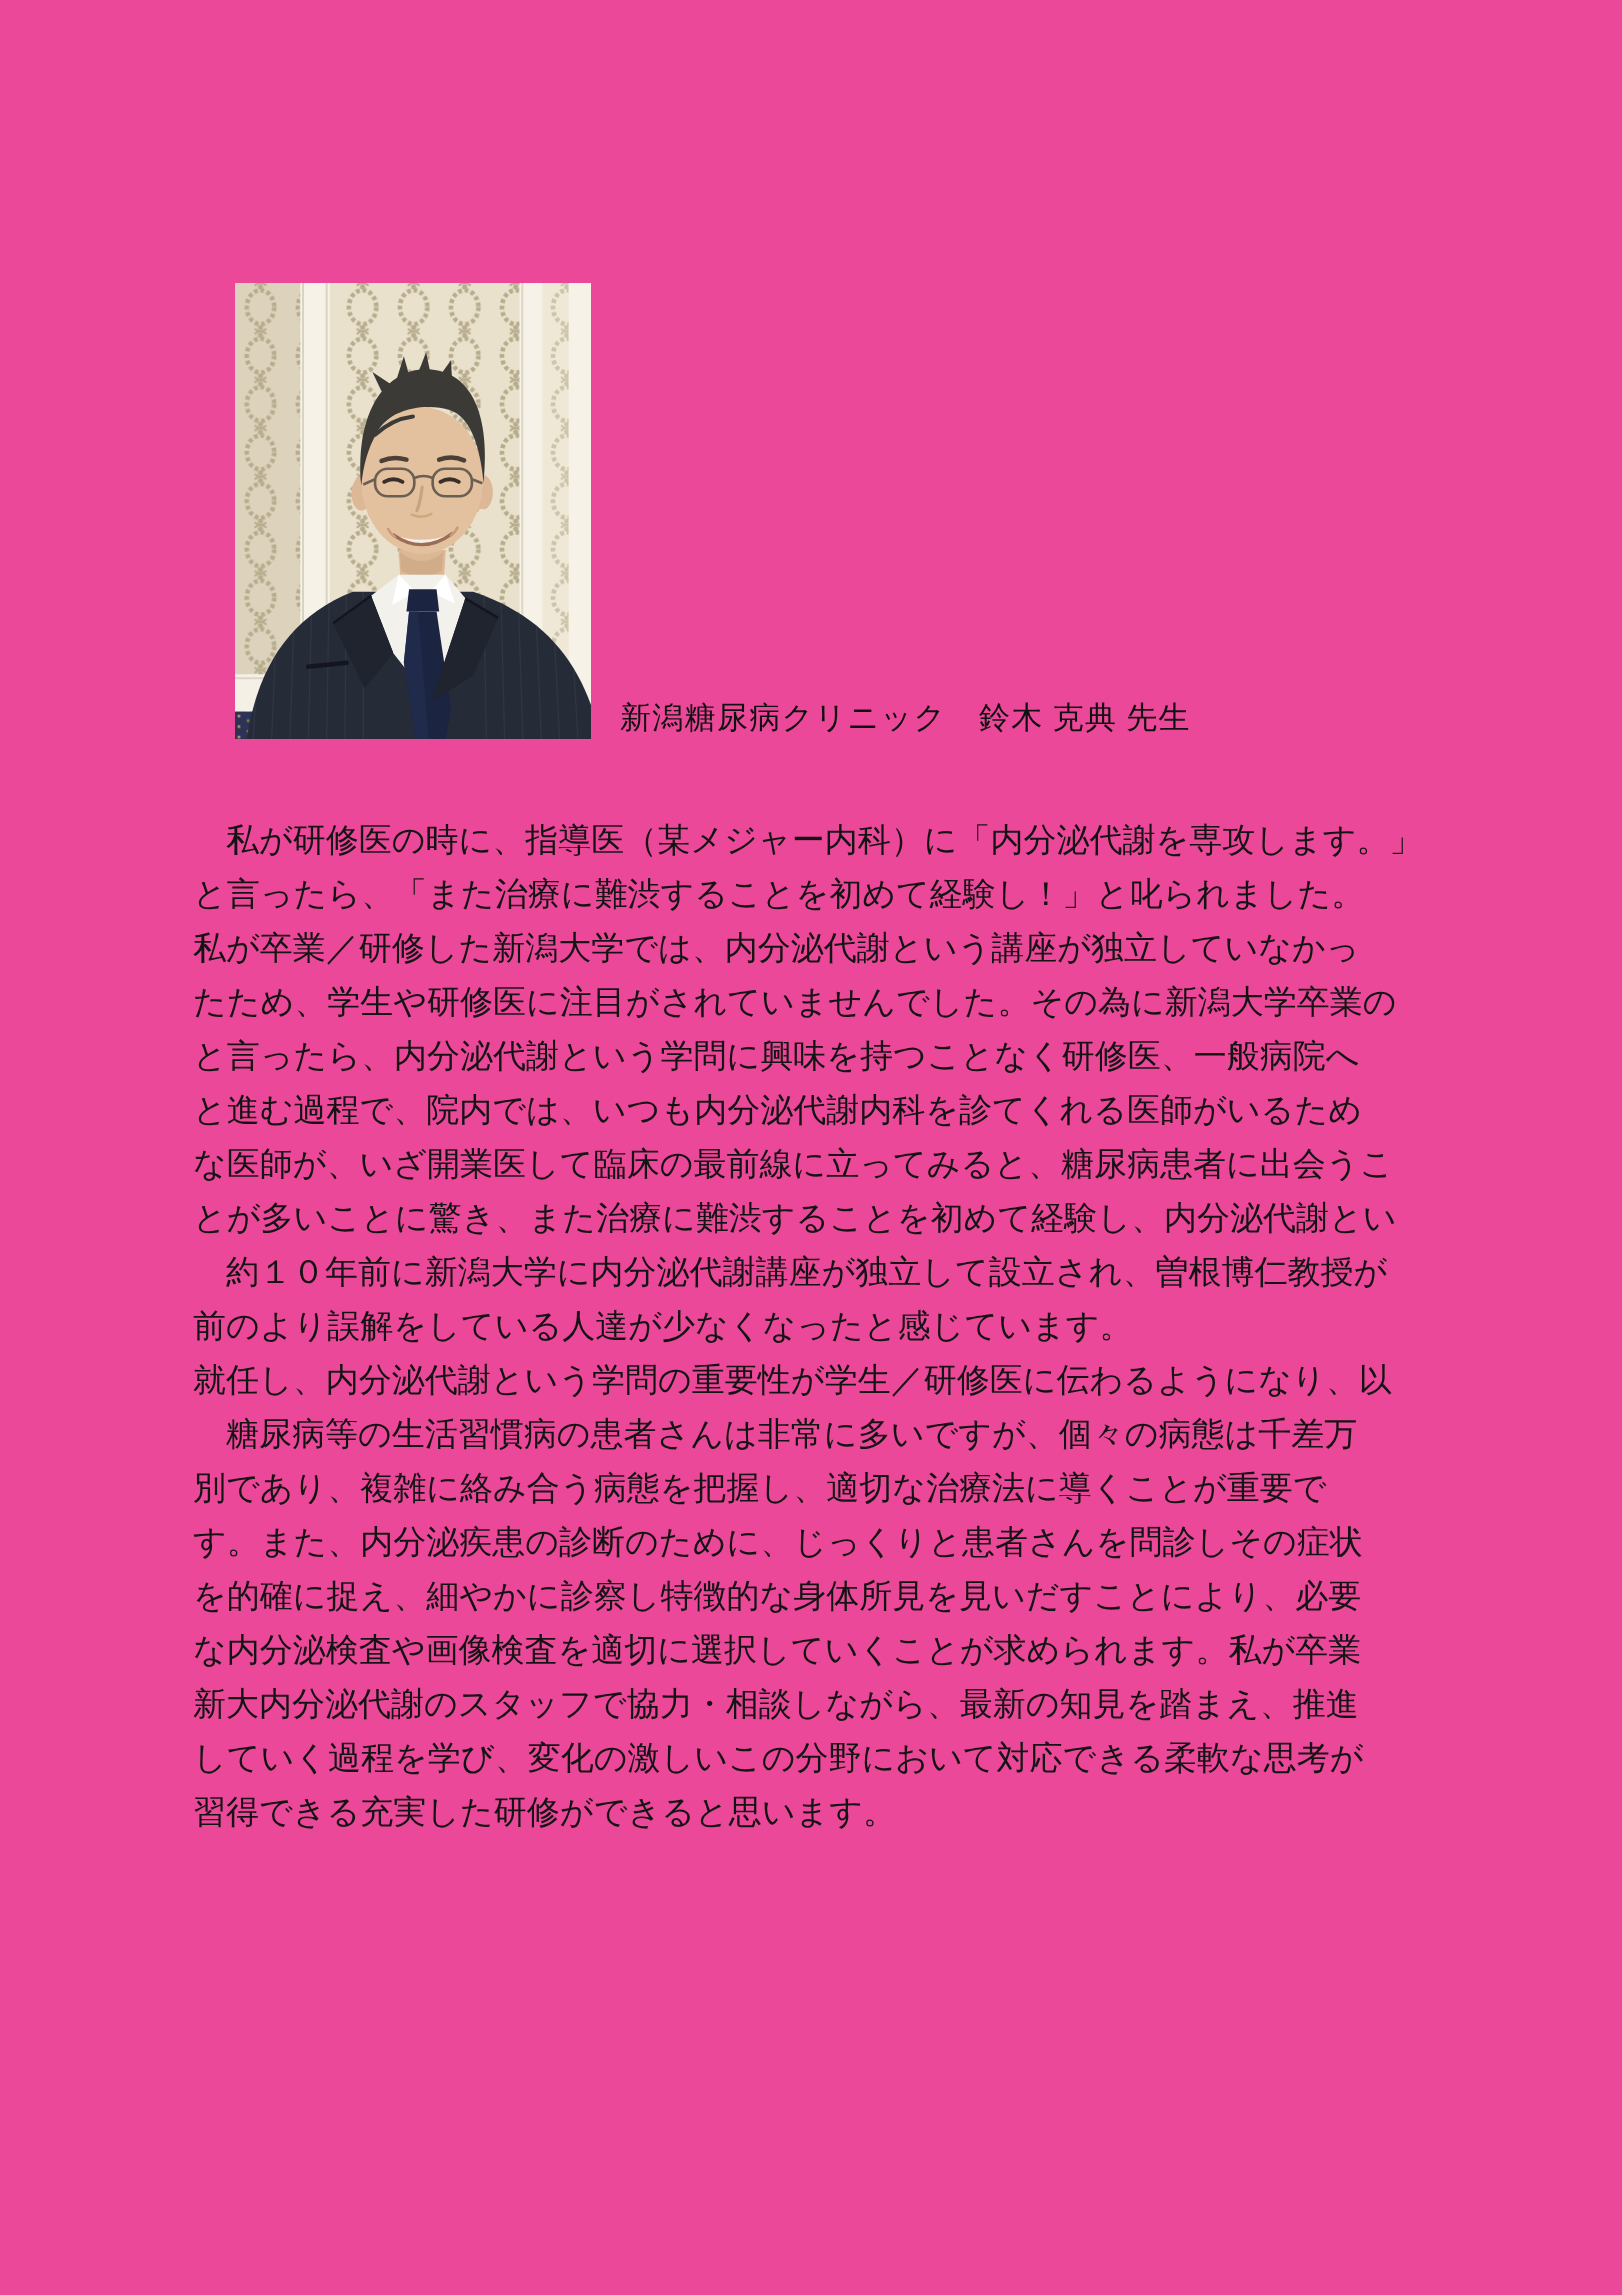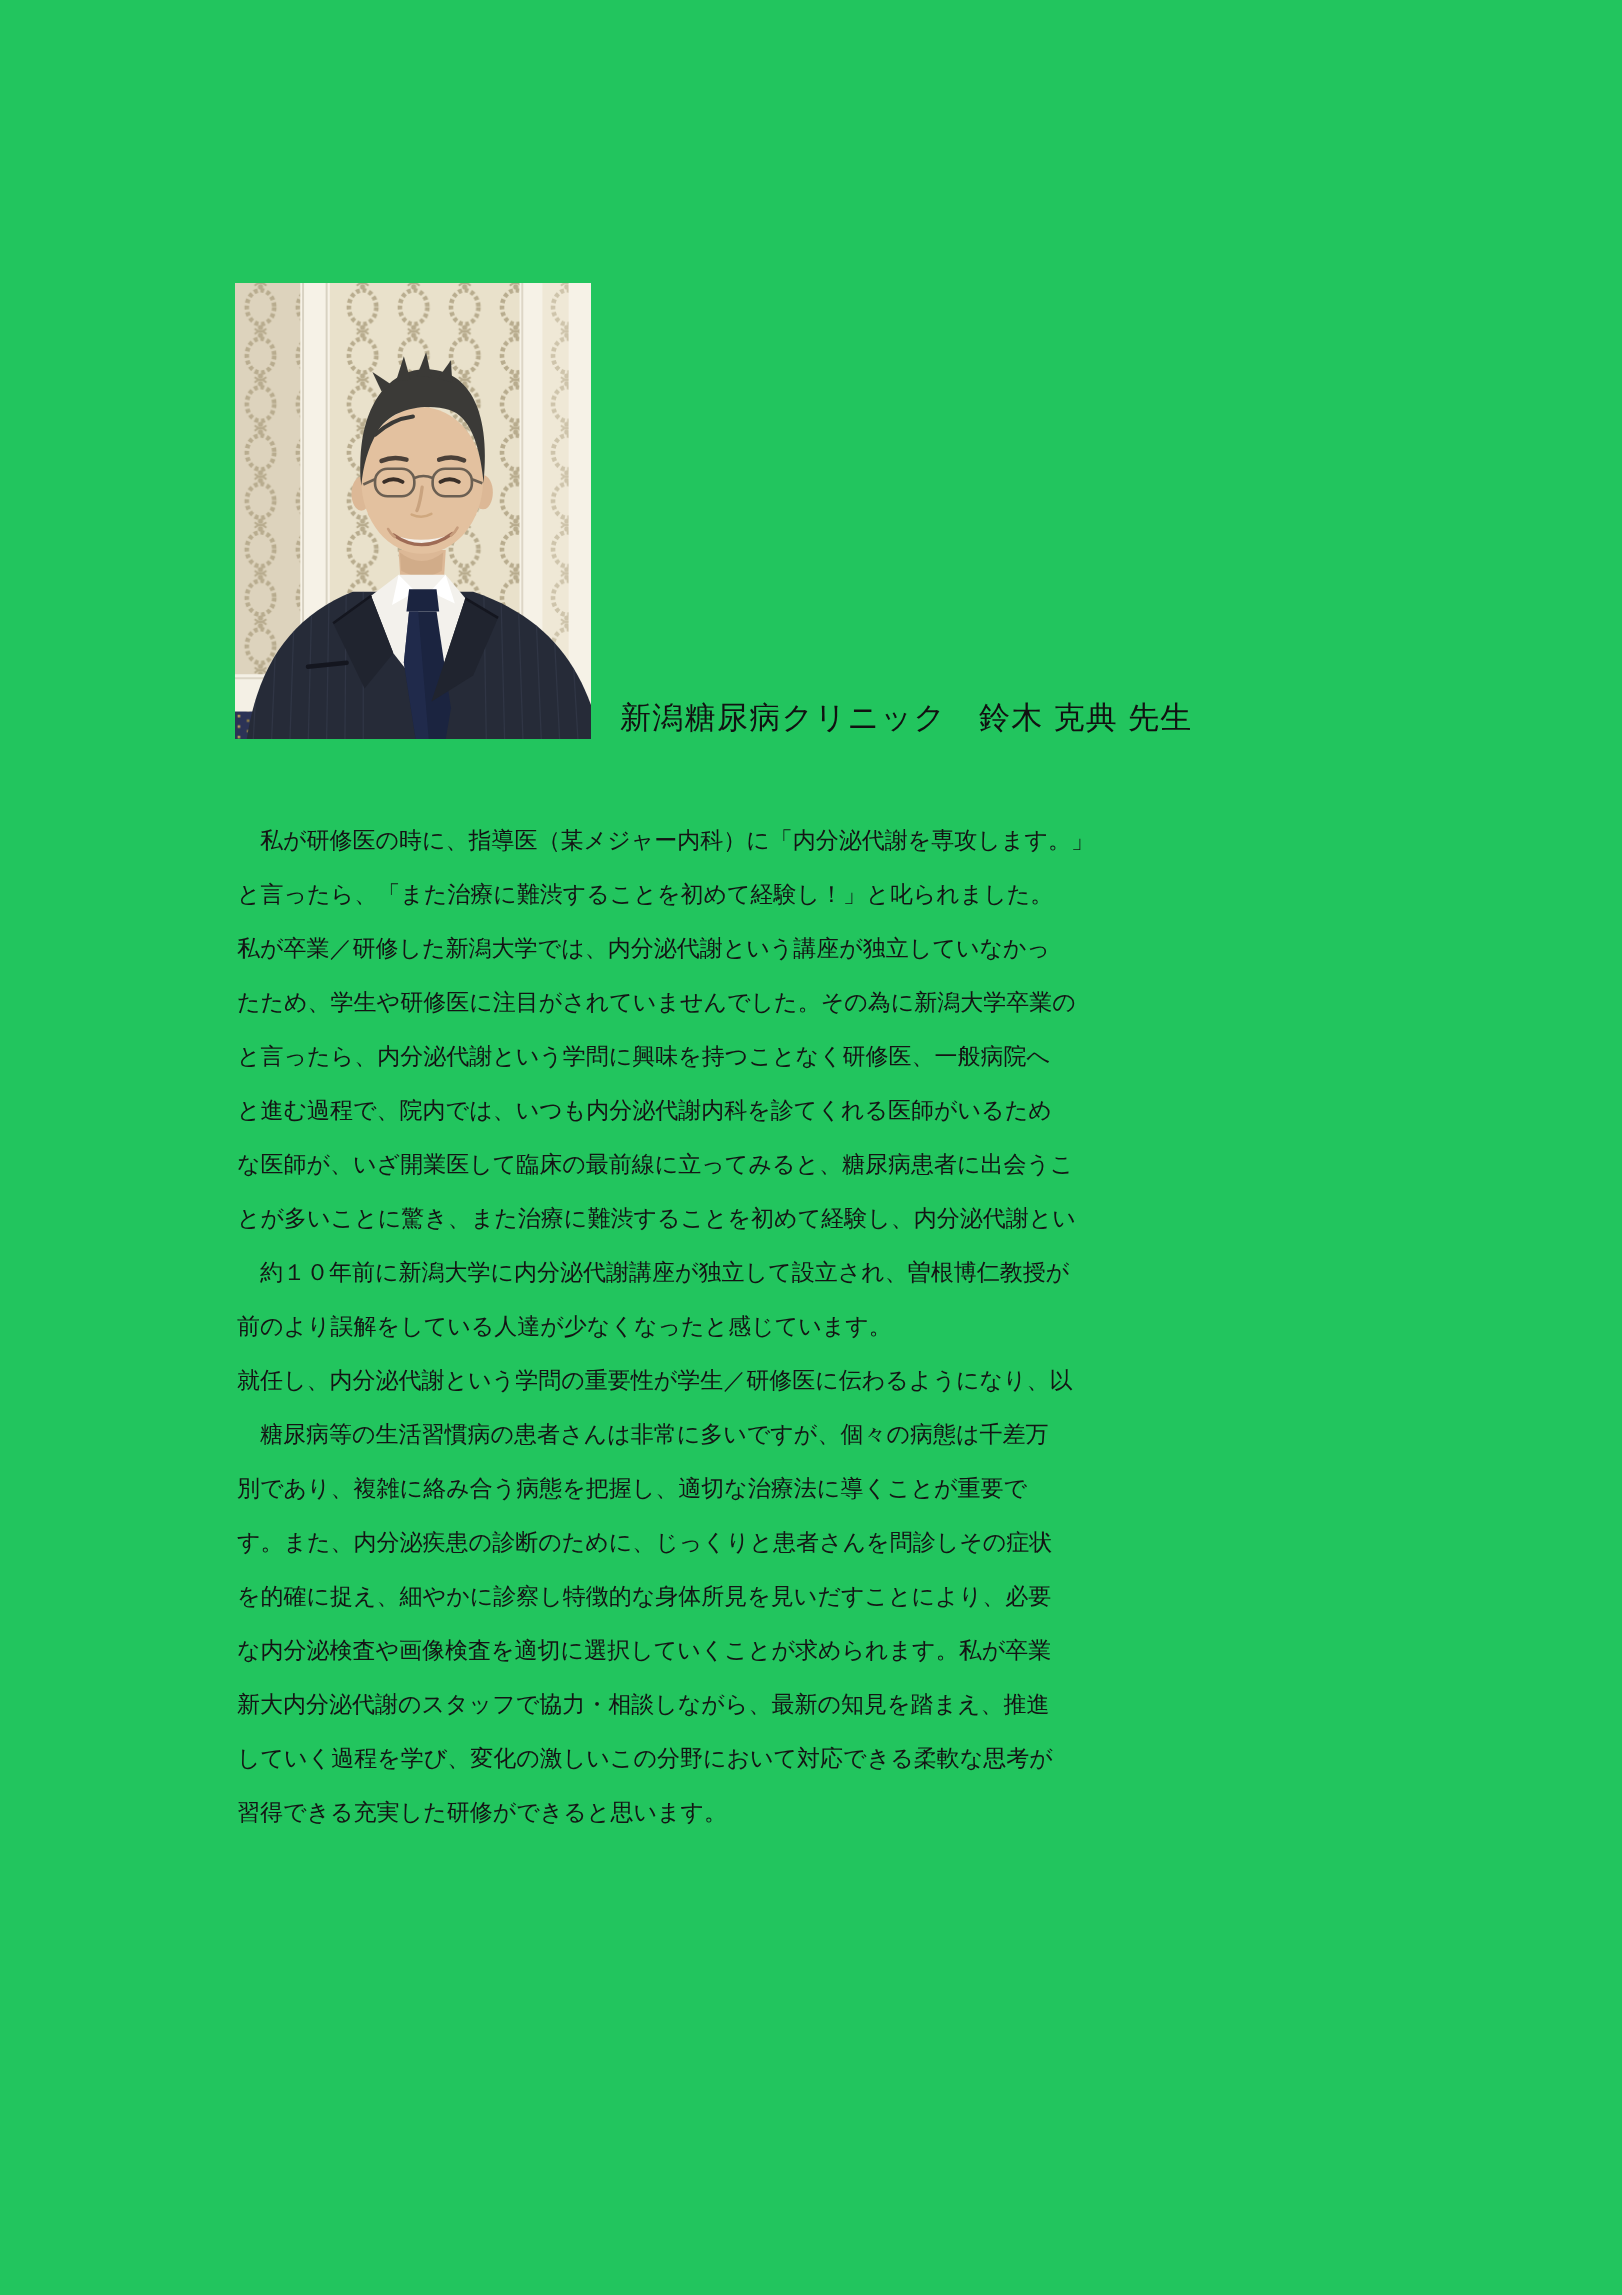--- a/index.html
+++ b/index.html
@@ -4,23 +4,23 @@
 <style>
   html, body {
     margin: 0;
     padding: 0;
     background: #ffffff;
   }
   .page {
     position: relative;
     width: 1622px;
     height: 2295px;
-    background: #22c55e;
+    background: #ec4899;
     overflow: hidden;
-    font-family: Liberation Sans, sans-serif;
+    font-family: Liberation Serif, serif;
     color: #121212;
   }
   .photo {
     position: absolute;
     left: 235px;
     top: 283px;
     width: 356px;
     height: 456px;
     overflow: hidden;
   }
@@ -33,24 +33,23 @@
     line-height: 39px;
     letter-spacing: 1.3px;
     white-space: pre;
     color: #111111;
   }
   .body-text {
     position: absolute;
     left: 193px;
     top: 813px;
     width: 1243px;
-    font-size: 23px;
+    font-size: 33px;
     line-height: 54px;
     color: #141414;
-    margin-left: 44px;
   }
   .body-text .line {
     white-space: pre-wrap;
     min-height: 54px;
   }
 </style>
 </head>
 <body>
 
 <div class="page">

